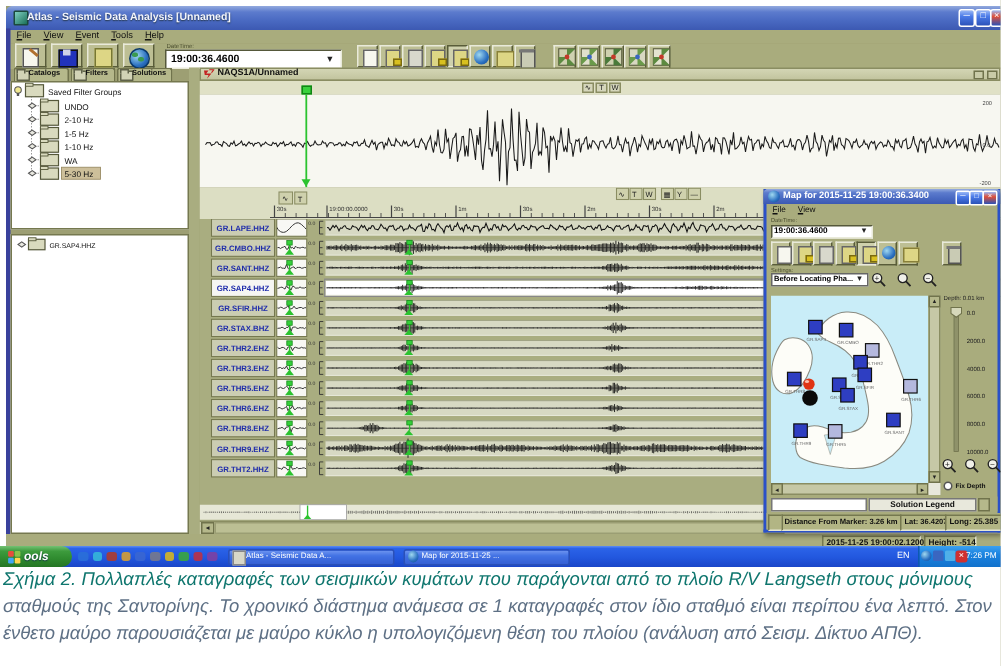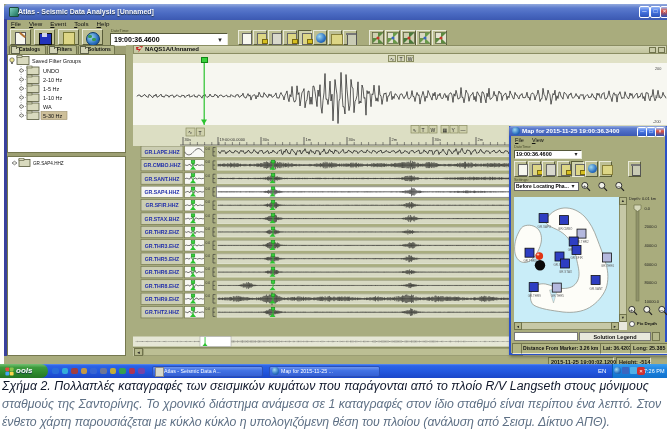--- a/index.html
+++ b/index.html
@@ -696,14 +696,14 @@
 <div class="ab" style="left:269px;top:365.5px;width:111px;height:11.5px;background:linear-gradient(180deg,#6e95f0,#4272e4 40%,#3560d4);border-radius:2px;border:1px solid #2a50b8;box-sizing:border-box;"></div>
 <div class="ab" style="left:272px;top:367px;width:7px;height:8px;background:radial-gradient(circle at 35% 35%,#9fd8f0,#2a6fc0 60%,#144a8a);border-radius:50%;"></div>
 <div class="ab" style="left:281px;top:365.5px;width:98px;height:11.5px;color:#fff;font-size:5.3px;line-height:11.5px;white-space:nowrap;overflow:hidden;">Map for 2015-11-25 ...</div>
 <div class="ab" style="left:612px;top:364px;width:55px;height:14px;background:linear-gradient(180deg,#3ba0f0 0%,#1b83e0 40%,#1272cc 100%);border-left:1px solid #0c5ab0;"></div>
 <div class="ab" style="left:598px;top:364px;width:14px;height:14px;color:#fff;font-size:6px;line-height:14px;">EN</div>
 <div class="ab" style="left:614px;top:367px;width:7px;height:7px;background:radial-gradient(circle at 35% 35%,#9fd8f0,#2a6fc0 60%,#144a8a);border-radius:50%;"></div>
 <div class="ab" style="left:622px;top:367px;width:7px;height:7px;background:#3a66c0;border-radius:1px;"></div>
 <div class="ab" style="left:630px;top:367px;width:7px;height:7px;background:#50b0e8;border-radius:1px;"></div>
 <div class="ab" style="left:637px;top:366.5px;width:8px;height:8px;background:#d03030;border-radius:2px;color:#fff;font-size:6px;line-height:8px;text-align:center;">×</div>
 <div class="ab" style="left:644px;top:364px;width:23px;height:14px;color:#fff;font-size:5.5px;line-height:14px;">7:26 PM</div>
-<div class="ab" style="left:2px;top:379px;width:665px;height:18px;color:#0f172a;font-size:12.3px;font-style:italic;white-space:nowrap;letter-spacing:0.06px;">Σχήμα 2. Πολλαπλές καταγραφές των σεισμικών κυμάτων που παράγονται από το πλοίο R/V Langseth στους μόνιμους</div>
+<div class="ab" style="left:2px;top:379px;width:665px;height:18px;color:#0f766e;font-size:12.3px;font-style:italic;white-space:nowrap;letter-spacing:0.06px;">Σχήμα 2. Πολλαπλές καταγραφές των σεισμικών κυμάτων που παράγονται από το πλοίο R/V Langseth στους μόνιμους</div>
 <div class="ab" style="left:2px;top:397px;width:665px;height:18px;color:#5e7085;font-size:12.3px;font-style:italic;white-space:nowrap;letter-spacing:0.03px;">σταθμούς της Σαντορίνης. Το χρονικό διάστημα ανάμεσα σε 1 καταγραφές στον ίδιο σταθμό είναι περίπου ένα λεπτό. Στον</div>
-<div class="ab" style="left:2px;top:415px;width:665px;height:18px;color:#5e7085;font-size:12.3px;font-style:italic;white-space:nowrap;letter-spacing:-0.06px;">ένθετο χάρτη παρουσιάζεται με κύκλο κύκλο η υπολογιζόμενη θέση του πλοίου (ανάλυση από Σεισμ. Δίκτυο ΑΠΘ).</div>
+<div class="ab" style="left:2px;top:415px;width:665px;height:18px;color:#5e7085;font-size:12.3px;font-style:italic;white-space:nowrap;letter-spacing:-0.06px;">ένθετο μαύρο παρουσιάζεται με μαύρο κύκλο η υπολογιζόμενη θέση του πλοίου (ανάλυση από Σεισμ. Δίκτυο ΑΠΘ).</div>
 </body></html>

